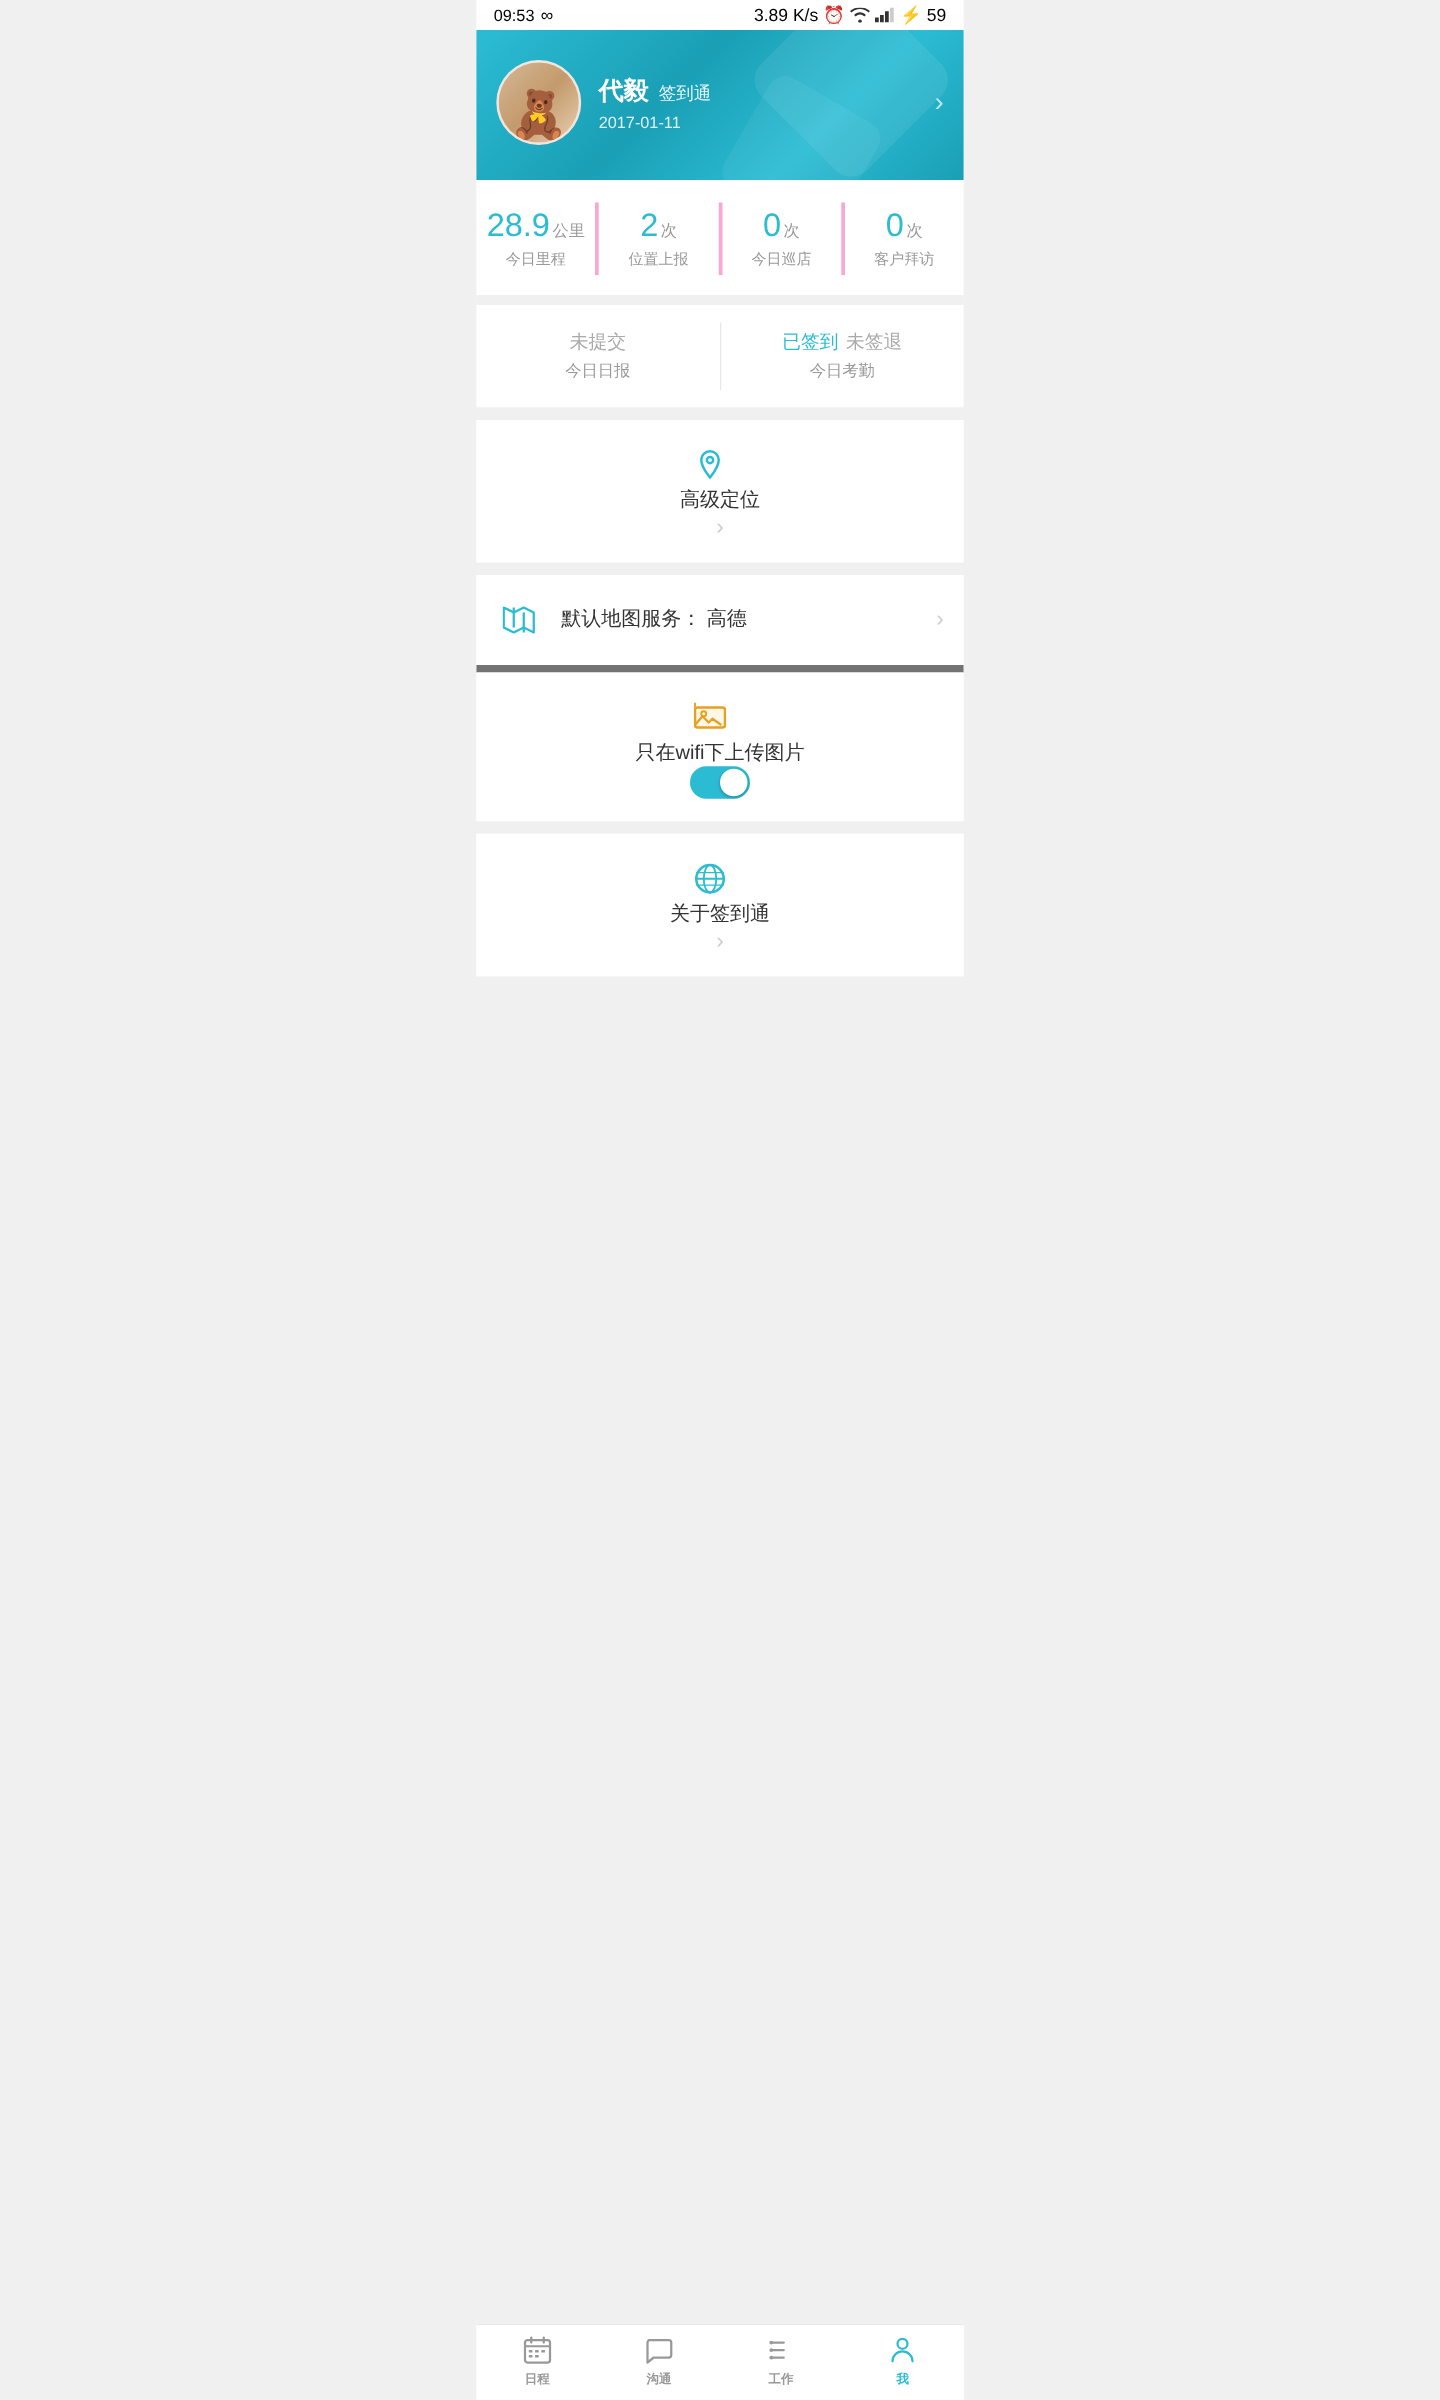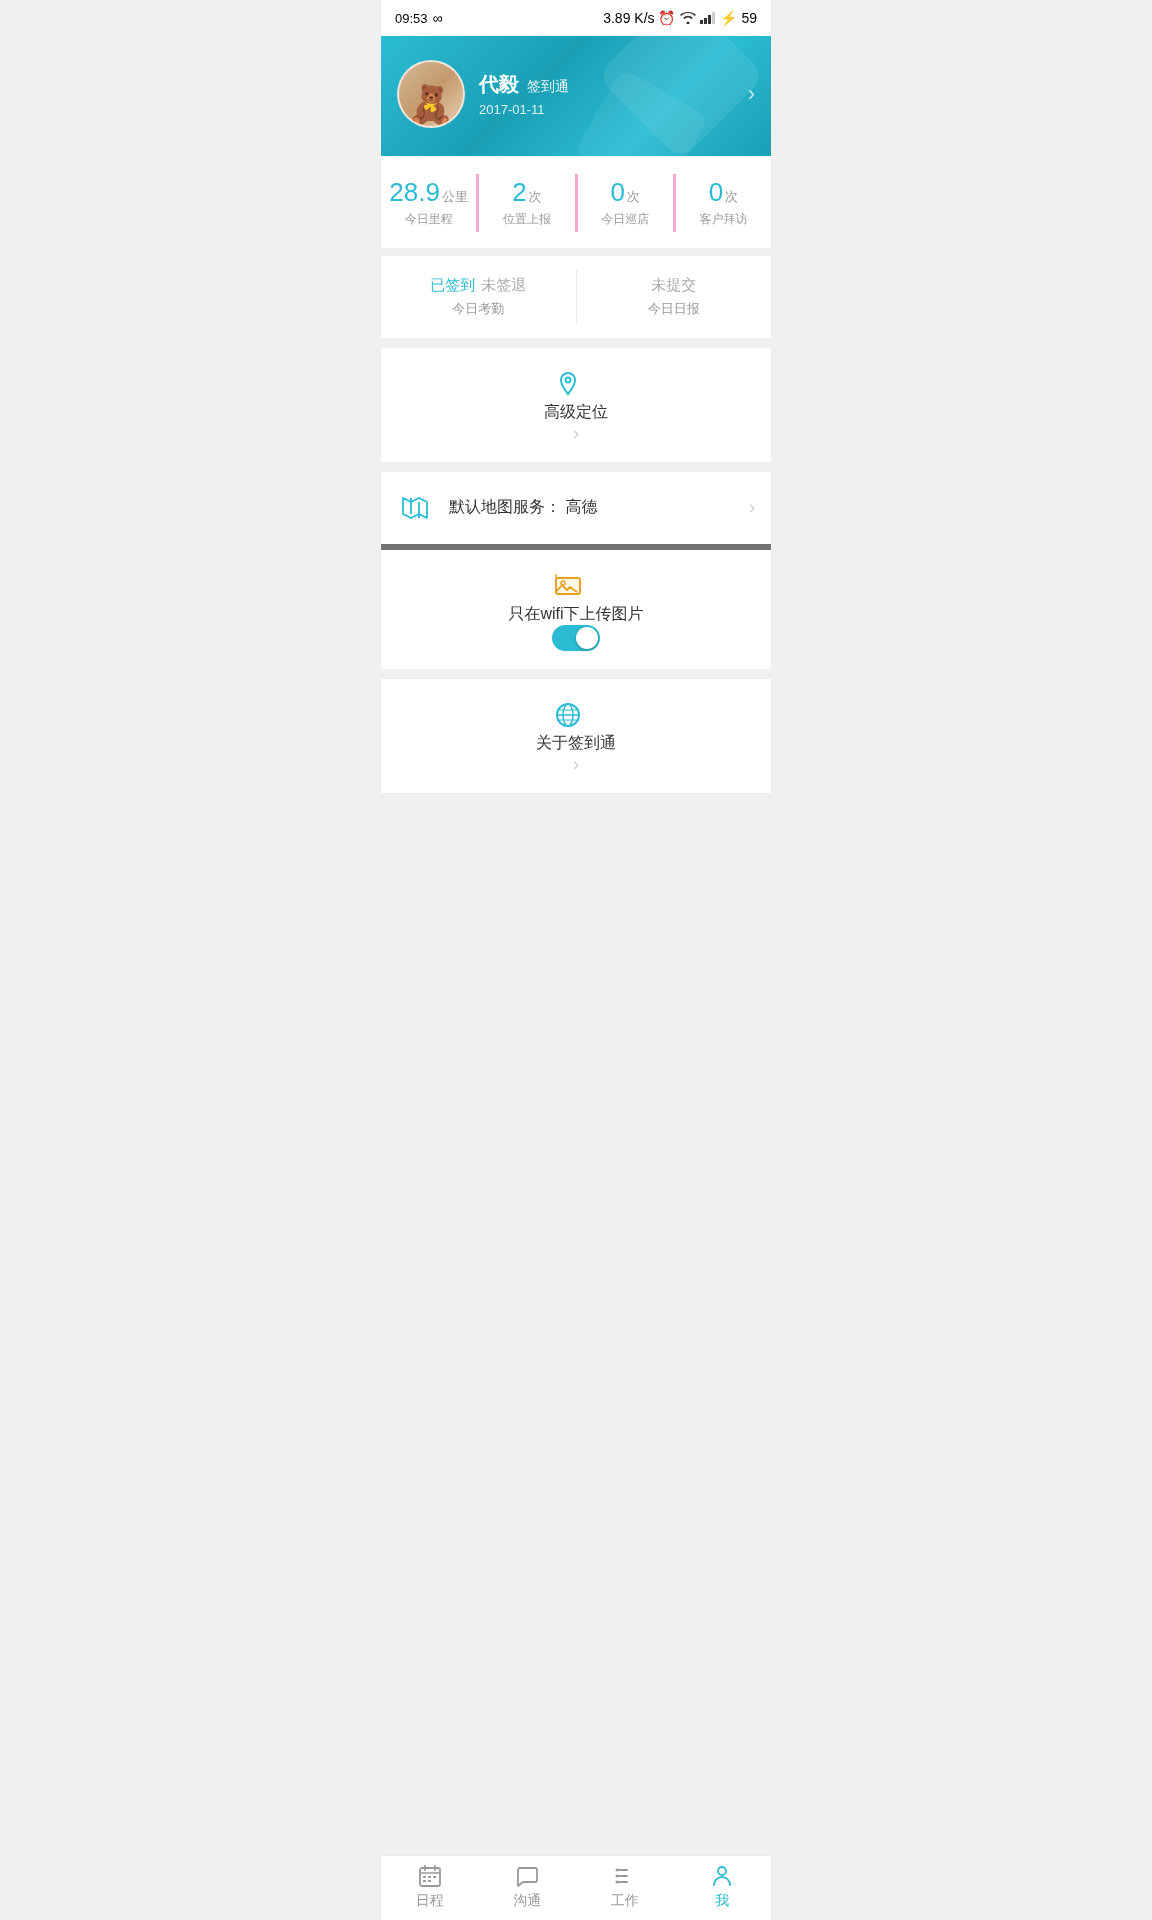--- a/index.html
+++ b/index.html
@@ -16,21 +16,21 @@
 
     
     .status-bar {
       background: #fff;
       display: flex;
       justify-content: space-between;
       align-items: center;
       padding: 6px 14px;
       font-size: 13px;
       font-weight: 500;
-      height: 36px;
+      height: 24px;
     }
     .status-left { display: flex; align-items: center; gap: 5px; }
     .status-right { display: flex; align-items: center; gap: 4px; font-size: 14px; }
     .infinity-icon { font-size: 14px; }
 
     
     .header-banner {
       background: linear-gradient(135deg, #2bbcd4 0%, #1a9fb5 40%, #2bbcd4 70%, #1a9fb5 100%);
       padding: 18px 16px 22px;
       display: flex;
@@ -185,21 +185,21 @@
       padding: 8px 0 10px;
     }
     .nav-item {
       flex: 1;
       display: flex; flex-direction: column;
       align-items: center; gap: 4px;
       cursor: pointer;
     }
     .nav-icon { font-size: 22px; color: #999; }
     .nav-icon.active { color: #2bbcd4; }
-    .nav-label { font-size: 14px; color: #999; }
+    .nav-label { font-size: 10px; color: #999; font-weight: bold; }
     .nav-label.active { color: #2bbcd4; }
 
     .page-content { padding-bottom: 70px; }
 
     
     svg { display: block; }
   </style>
 </head>
 <body>
 
@@ -278,30 +278,30 @@
           <span class="stat-unit">次</span>
         </div>
         <div class="stat-label">客户拜访</div>
       </div>
     </div>
   </div>
 
   <div class="attendance-section">
     <div class="attendance-item">
       <div class="attendance-status-row">
+        <span class="status-gray">未提交</span>
+      </div>
+      <div class="attendance-label">今日日报</div>
+    </div>
+    <div class="attendance-item">
+      <div class="attendance-status-row">
         <span class="status-green">已签到</span>
         <span class="status-gray">未签退</span>
       </div>
       <div class="attendance-label">今日考勤</div>
-    </div>
-    <div class="attendance-item">
-      <div class="attendance-status-row">
-        <span class="status-gray">未提交</span>
-      </div>
-      <div class="attendance-label">今日日报</div>
     </div>
   </div>
 
   <div class="section-divider"></div>
 
   <div class="menu-section">
 
     <div class="menu-item">
       <div class="menu-icon">
         <svg width="26" height="26" viewBox="0 0 26 26" fill="none">

